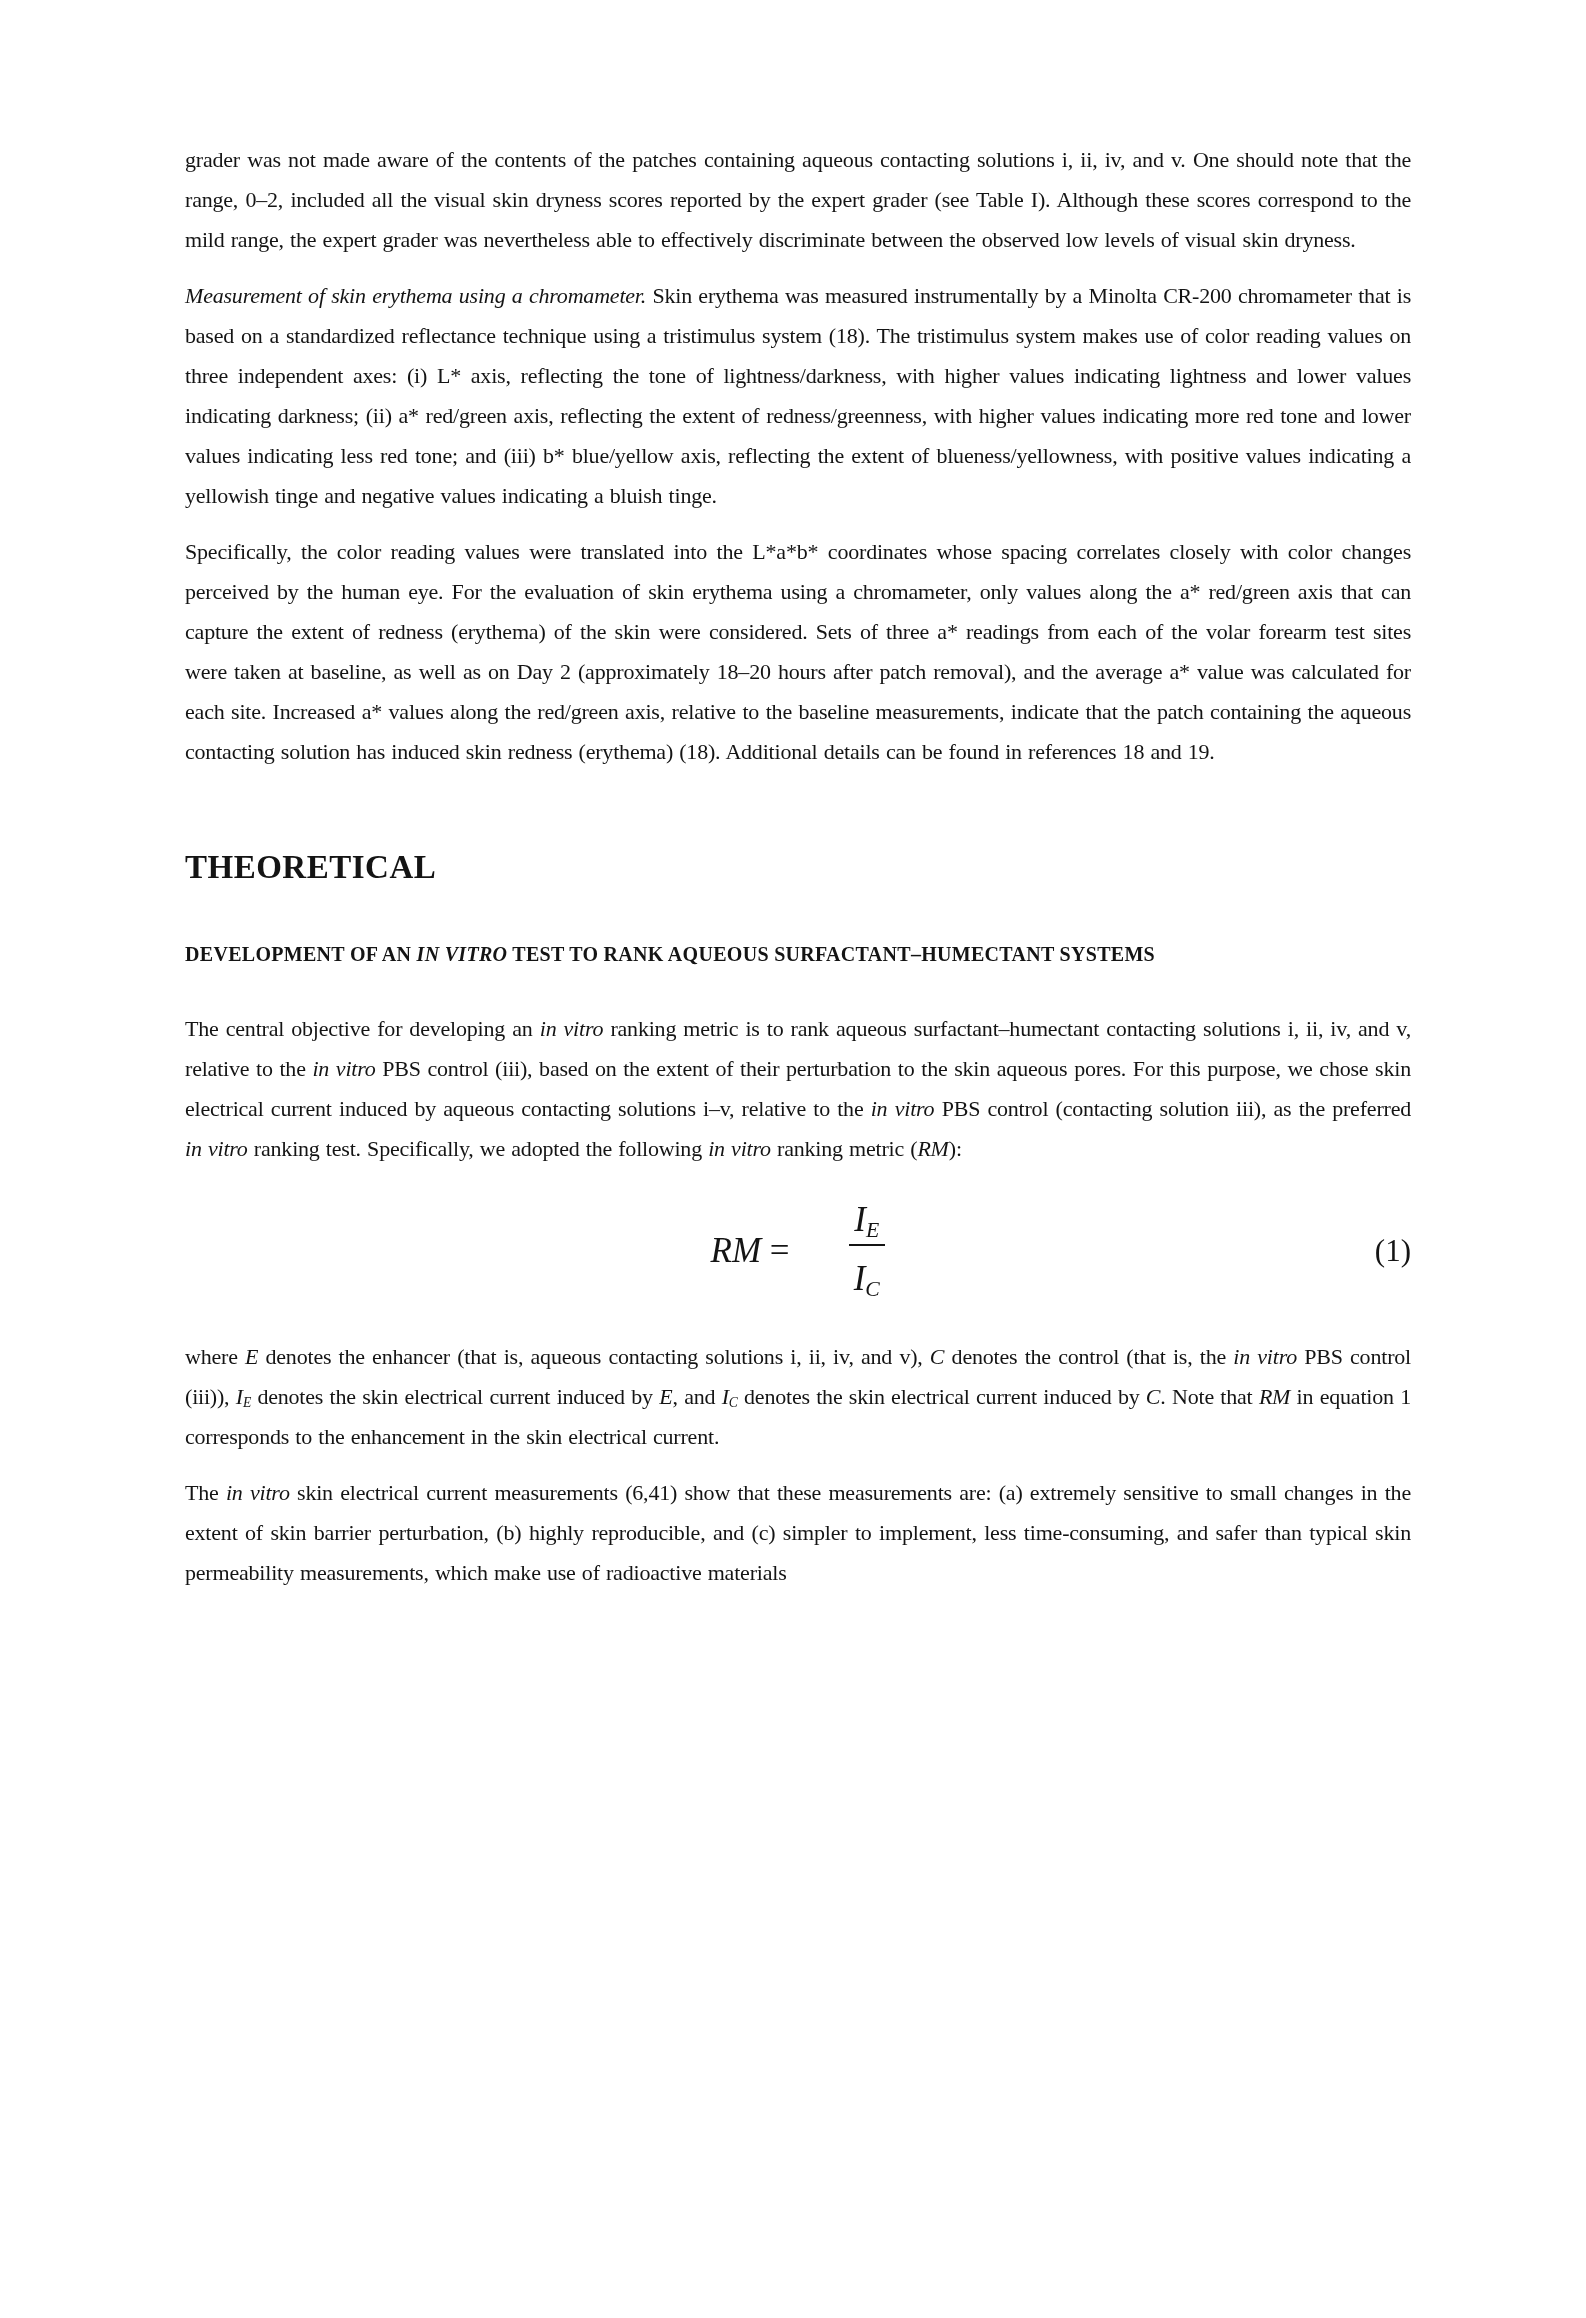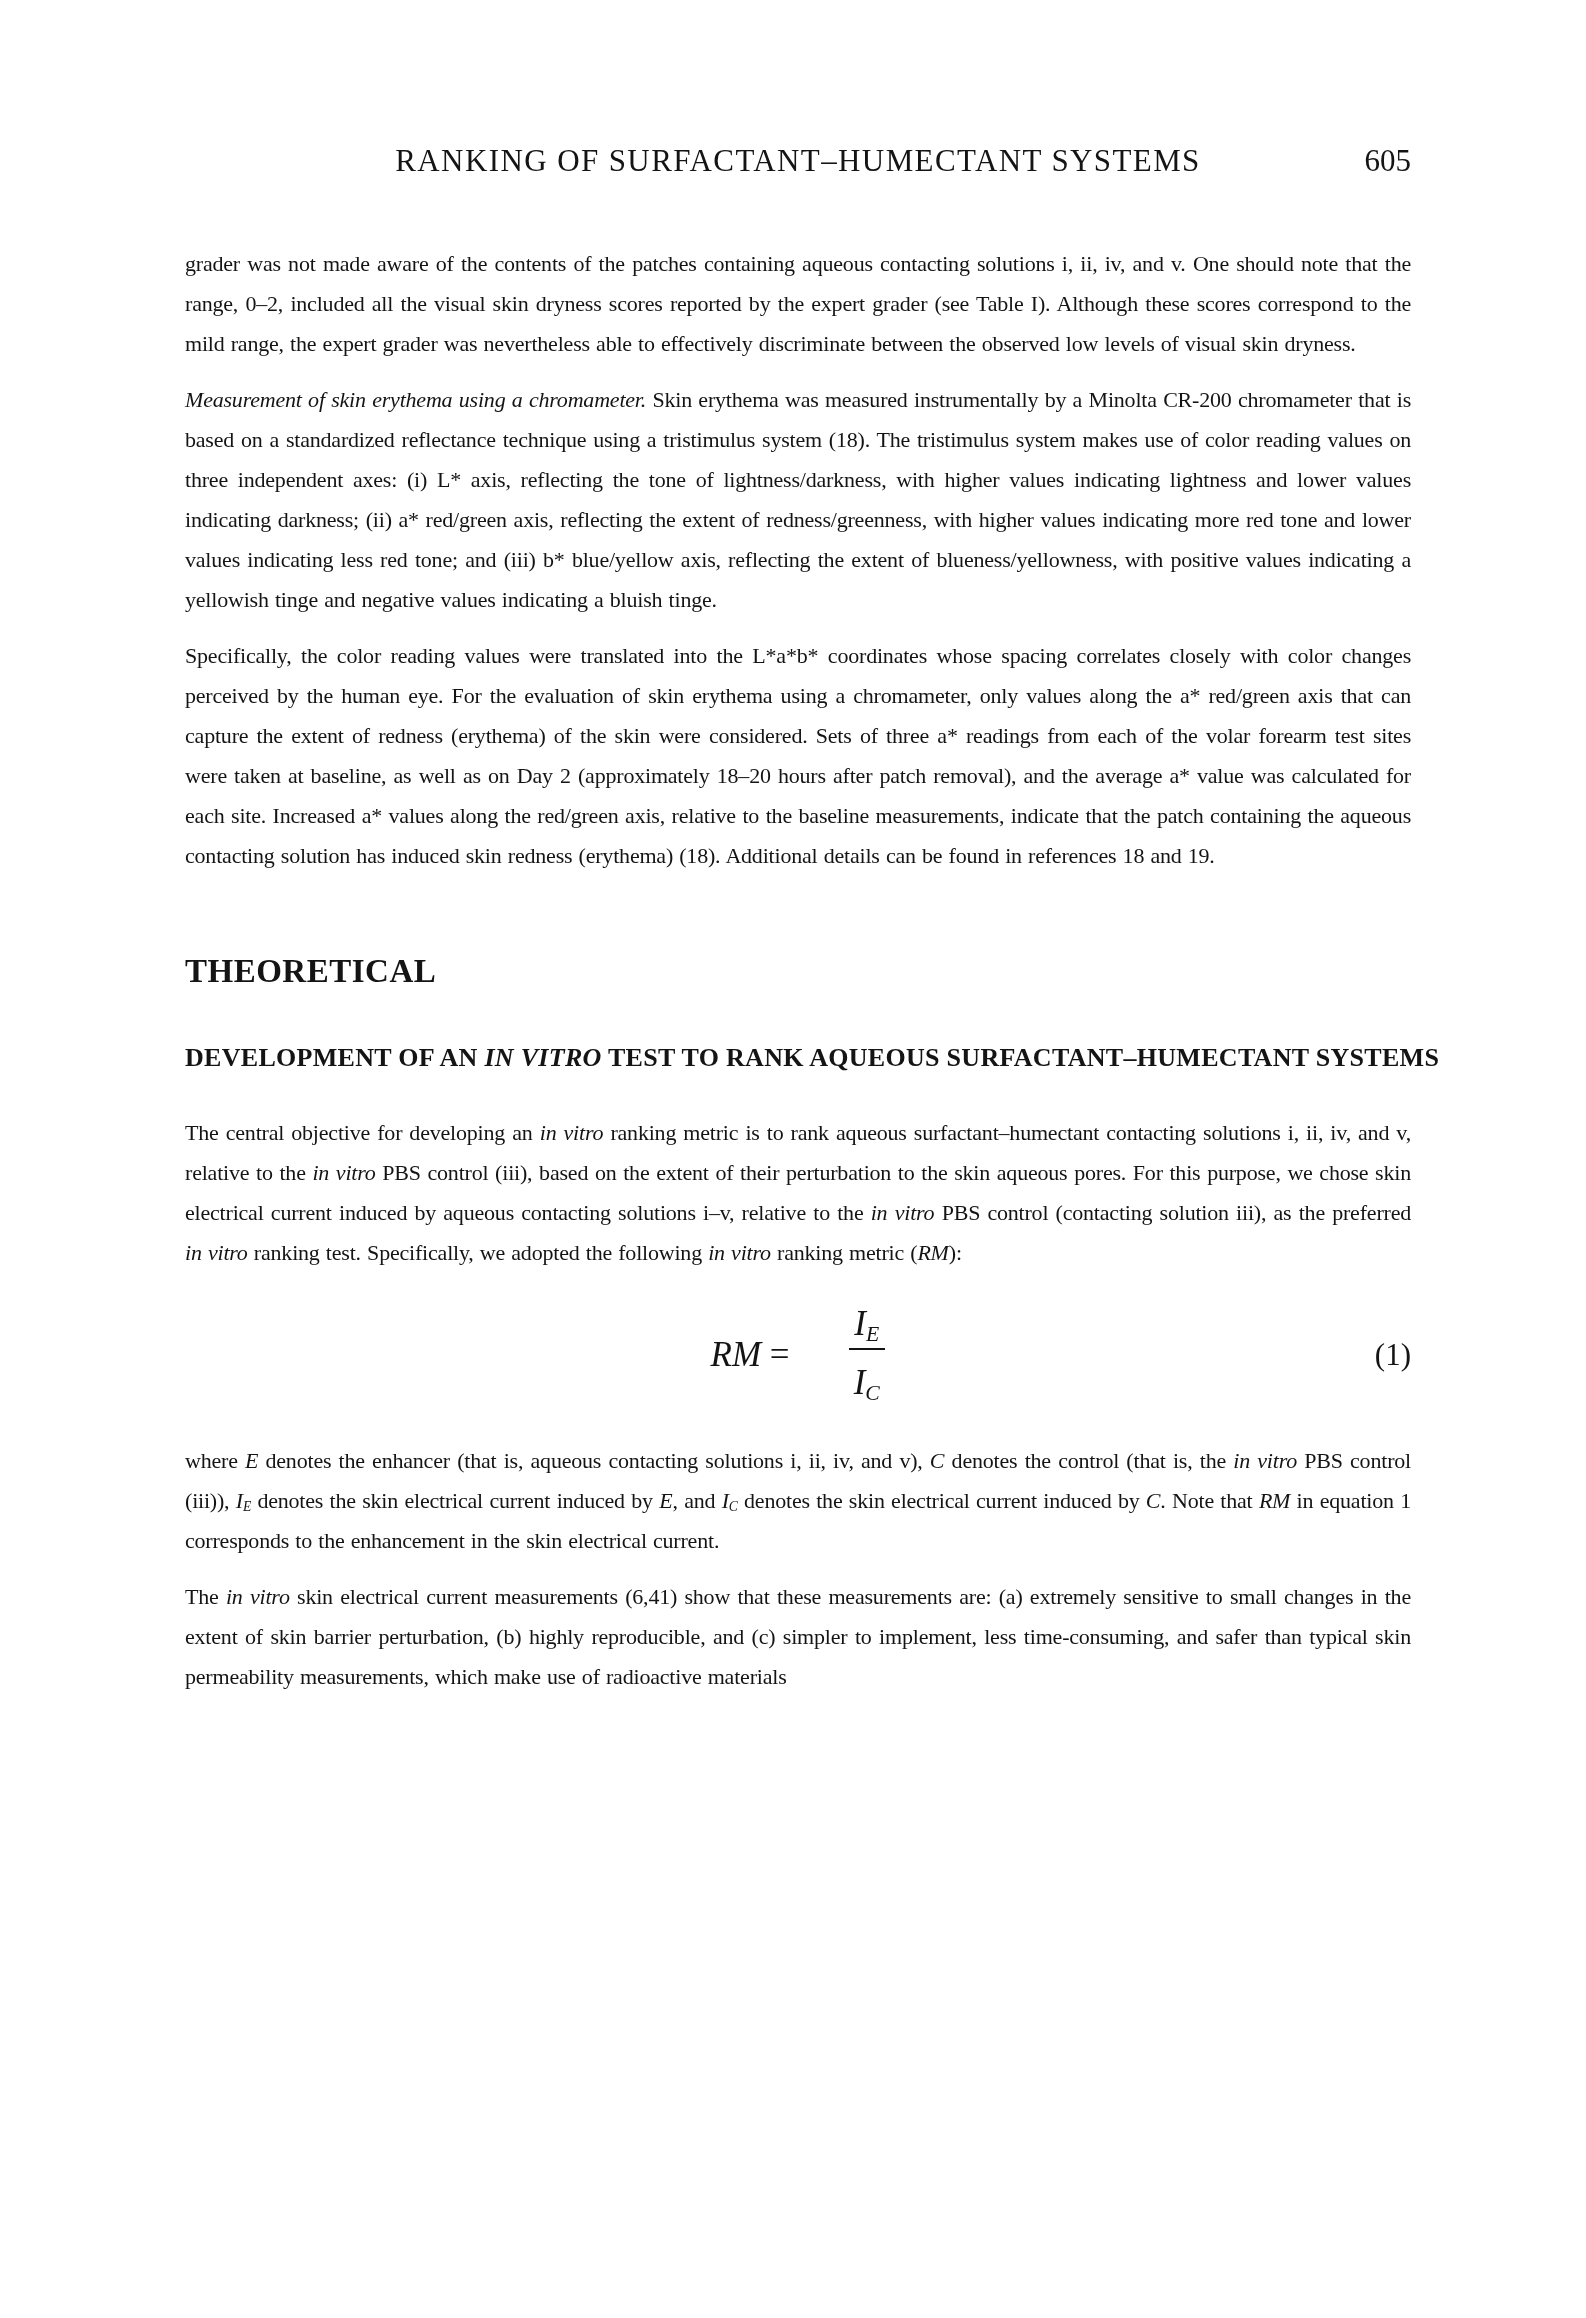--- a/index.html
+++ b/index.html
@@ -71,21 +71,21 @@
   .section-heading {
     font-size: 33px;
     line-height: 42px;
     letter-spacing: 0.5px;
     margin-top: 74px;
     margin-bottom: 49px;
     text-align: left;
   }
 
   .subsection-heading {
-    font-size: 26px;
+    font-size: 20px;
     line-height: 34px;
     letter-spacing: 0.3px;
     margin-bottom: 38px;
     text-align: left;
     white-space: nowrap;
   }
 
   
   .equation-row {
     position: relative;
@@ -121,24 +121,20 @@
     transform: translateY(-50%);
     font-size: 31px;
   }
 </style>
 </head>
 <body>
 
 <div class="page">
   <div class="content">
 
-    <header class="running-head">
-      <span class="head-title">RANKING OF SURFACTANT–HUMECTANT SYSTEMS</span>
-      <span class="page-number">605</span>
-    </header>
 
     <p class="para"><span>grader was not made aware of the contents of the patches containing aqueous contacting solutions i, ii, iv, and v. One should note that the range, 0–2, included all the visual skin dryness scores reported by the expert grader (see Table I). Although these scores correspond to the mild range, the expert grader was nevertheless able to effectively discriminate between the observed low levels of visual skin dryness.</span></p>
 
     <p class="para"><span class="it">Measurement of skin erythema using a chromameter.</span><span> Skin erythema was measured instrumentally by a Minolta CR-200 chromameter that is based on a standardized reflectance technique using a tristimulus system (18). The tristimulus system makes use of color reading values on three independent axes: (i) L* axis, reflecting the tone of lightness/darkness, with higher values indicating lightness and lower values indicating darkness; (ii) a* red/green axis, reflecting the extent of redness/greenness, with higher values indicating more red tone and lower values indicating less red tone; and (iii) b* blue/yellow axis, reflecting the extent of blueness/yellowness, with positive values indicating a yellowish tinge and negative values indicating a bluish tinge.</span></p>
 
     <p class="para"><span>Specifically, the color reading values were translated into the L*a*b* coordinates whose spacing correlates closely with color changes perceived by the human eye. For the evaluation of skin erythema using a chromameter, only values along the a* red/green axis that can capture the extent of redness (erythema) of the skin were considered. Sets of three a* readings from each of the volar forearm test sites were taken at baseline, as well as on Day 2 (approximately 18–20 hours after patch removal), and the average a* value was calculated for each site. Increased a* values along the red/green axis, relative to the baseline measurements, indicate that the patch containing the aqueous contacting solution has induced skin redness (erythema) (18). Additional details can be found in references 18 and 19.</span></p>
 
     <h2 class="section-heading">THEORETICAL</h2>
 
     <h3 class="subsection-heading"><span>DEVELOPMENT OF AN </span><span class="it">IN VITRO</span><span> TEST TO RANK AQUEOUS SURFACTANT–HUMECTANT SYSTEMS</span></h3>

